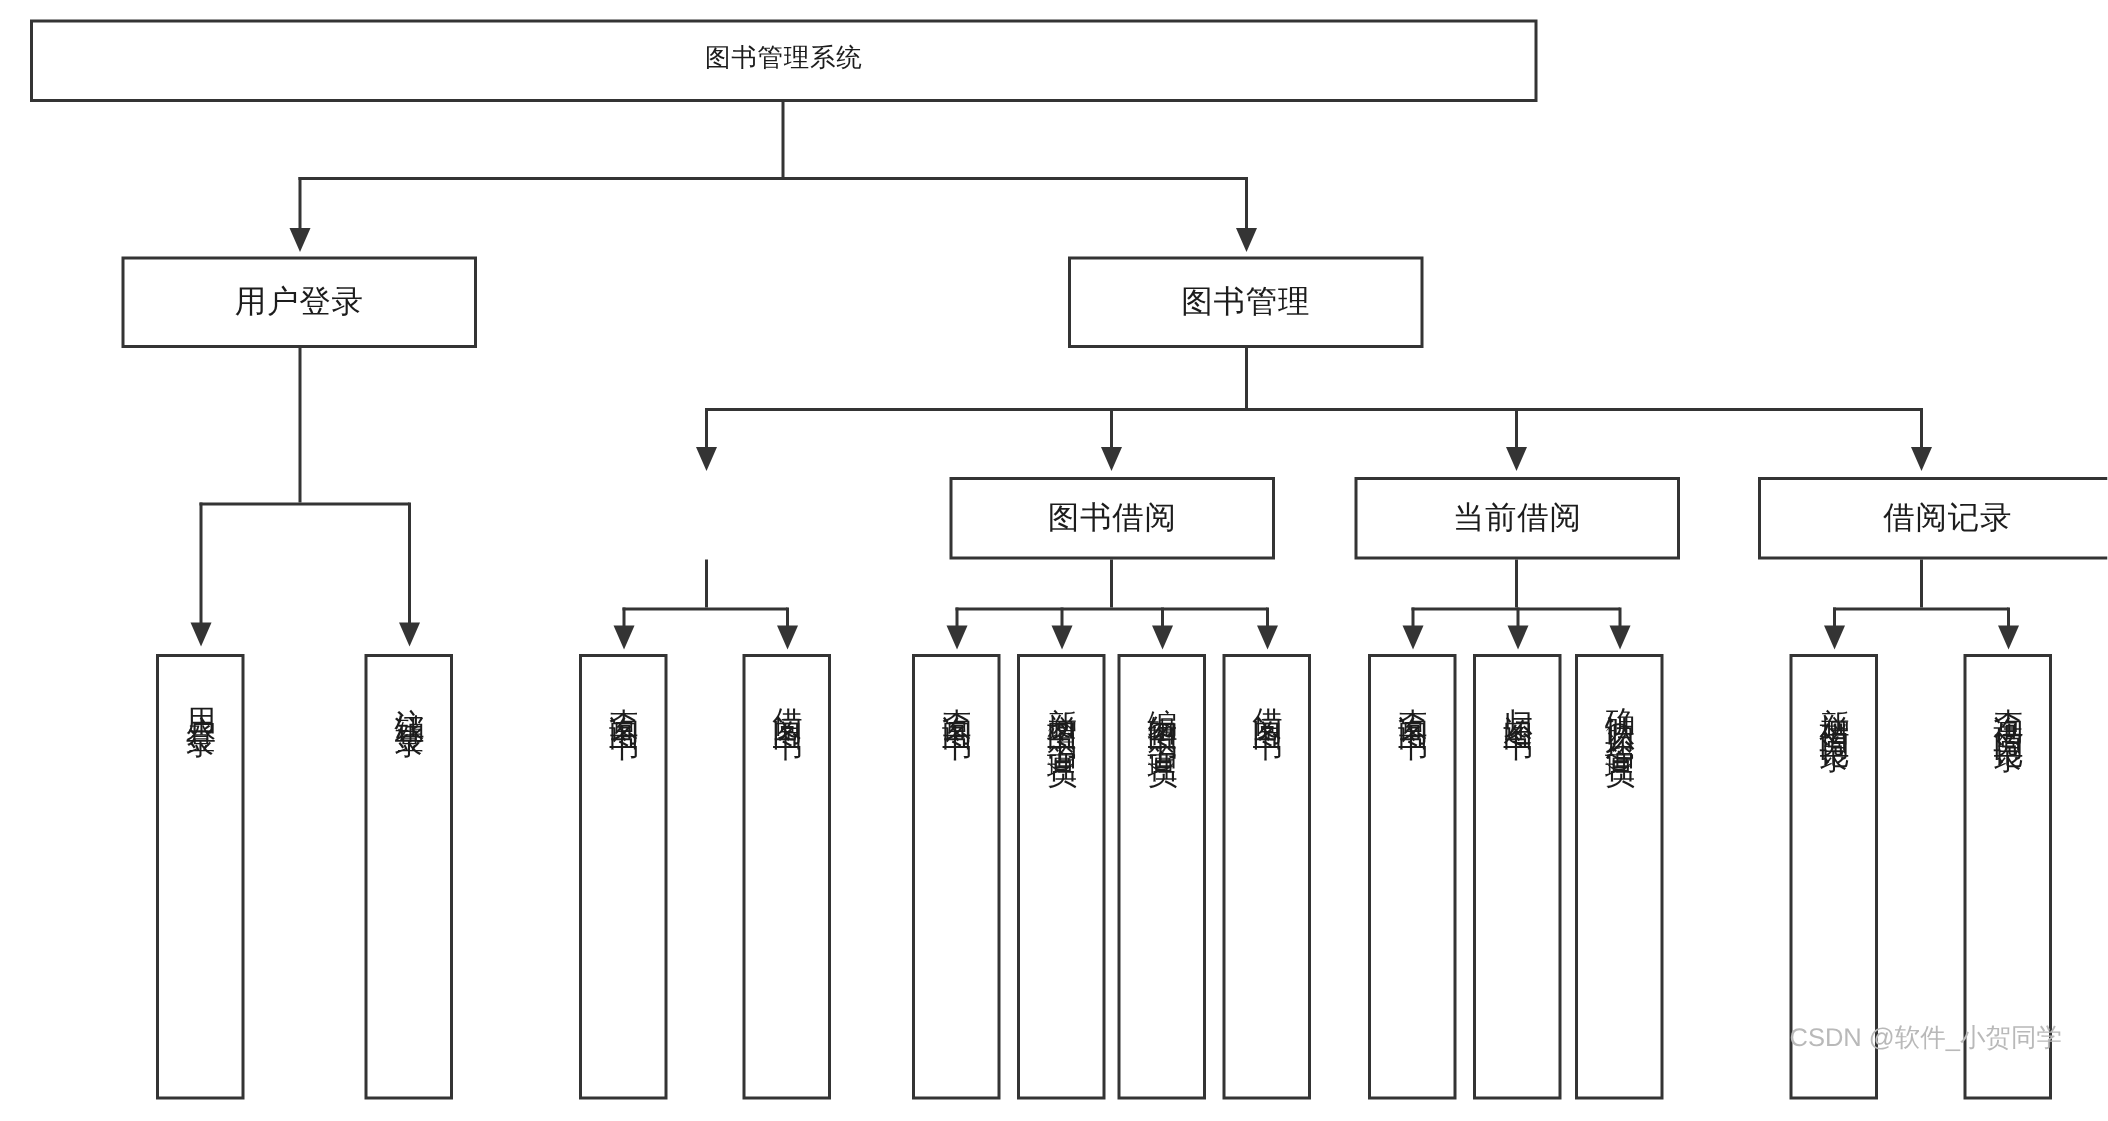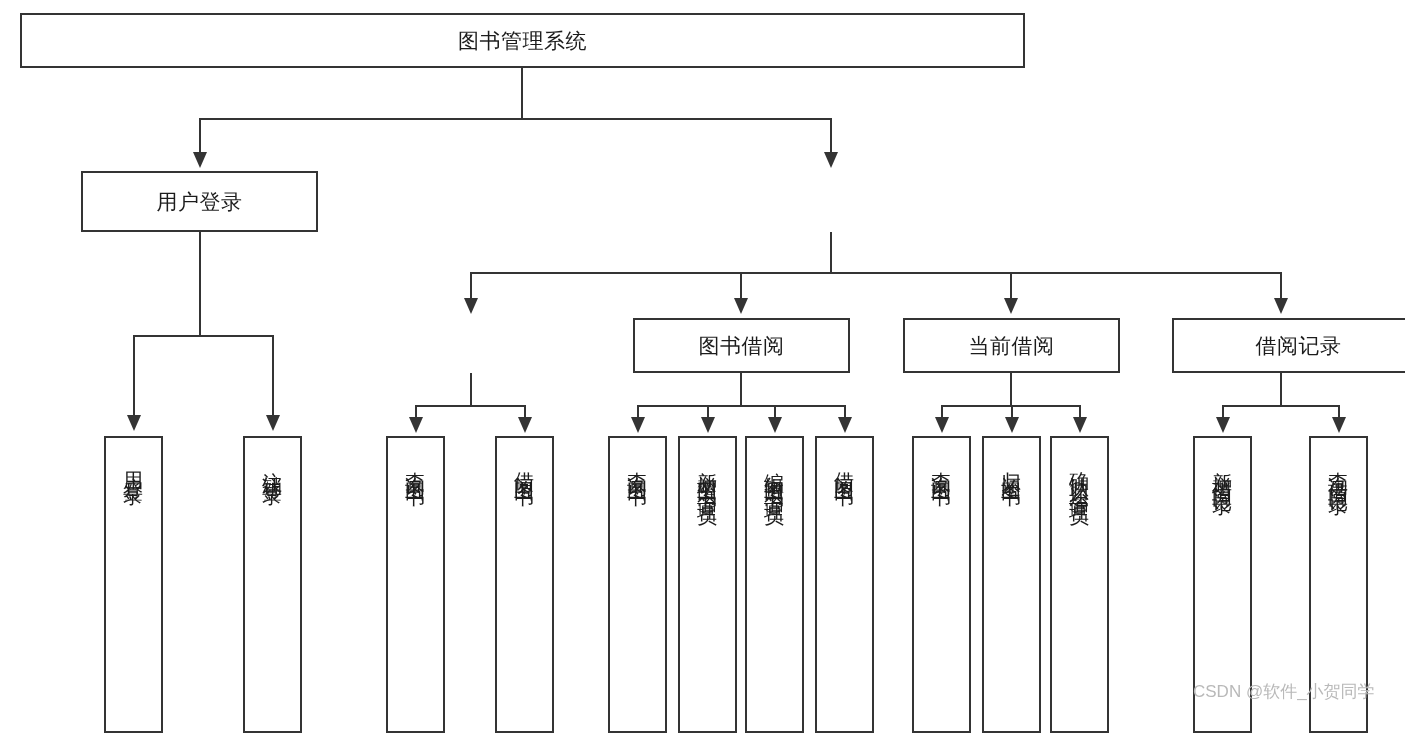--- a/index.html
+++ b/index.html
@@ -33,21 +33,22 @@
   .node .lbl {
     color: #1c1c1c;
     line-height: 1.12;
     letter-spacing: 0.5px;
     white-space: nowrap;
   }
   .node.horiz .lbl {
     font-size: 21px;
   }
   .node.root .lbl {
-    font-size: 21px;
+    font-size: 17px;
+    font-family: Liberation Mono, monospace;
   }
   
   .node.vert {
     align-items: flex-start;
     padding-top: 18px;
   }
   .node.vert .lbl {
     writing-mode: vertical-rl;
     text-orientation: upright;
     font-size: 20px;
@@ -93,20 +94,23 @@
 
   <div class="seg h" style="left:199px; top:118px; width:633px;"></div>
 
   <div class="seg v" style="left:199px; top:118px; height:36px;"></div>
   <div class="arrow" style="left:193px; top:152px;"></div>
   <div class="seg v" style="left:830px; top:118px; height:36px;"></div>
   <div class="arrow" style="left:824px; top:152px;"></div>
 
   <div class="node horiz" style="left:81px; top:171px; width:237px; height:61px;">
     <span class="lbl">用户登录</span>
+  </div>
+  <div class="node horiz" style="left:712px; top:171px; width:237px; height:61px;">
+    <span class="lbl">图书管理</span>
   </div>
 
   <div class="seg v" style="left:830px; top:232px; height:40px;"></div>
   <div class="seg h" style="left:470px; top:272px; width:811px;"></div>
 
   <div class="seg v" style="left:470px; top:272px; height:28px;"></div>
   <div class="arrow" style="left:464px; top:298px;"></div>
 
   <div class="seg v" style="left:740px; top:272px; height:28px;"></div>
   <div class="arrow" style="left:734px; top:298px;"></div>

